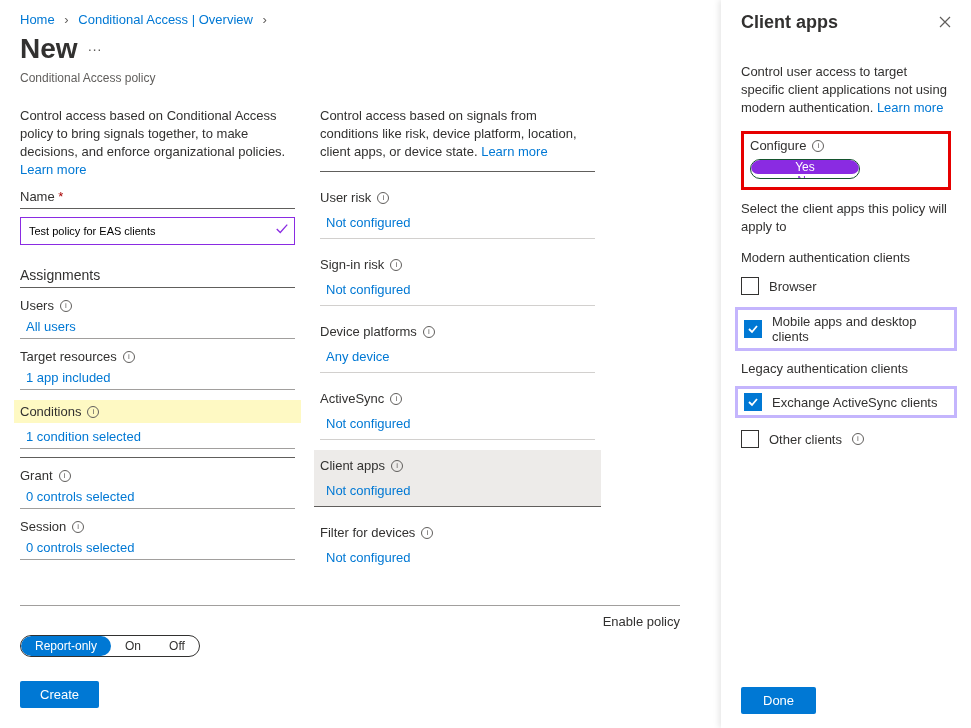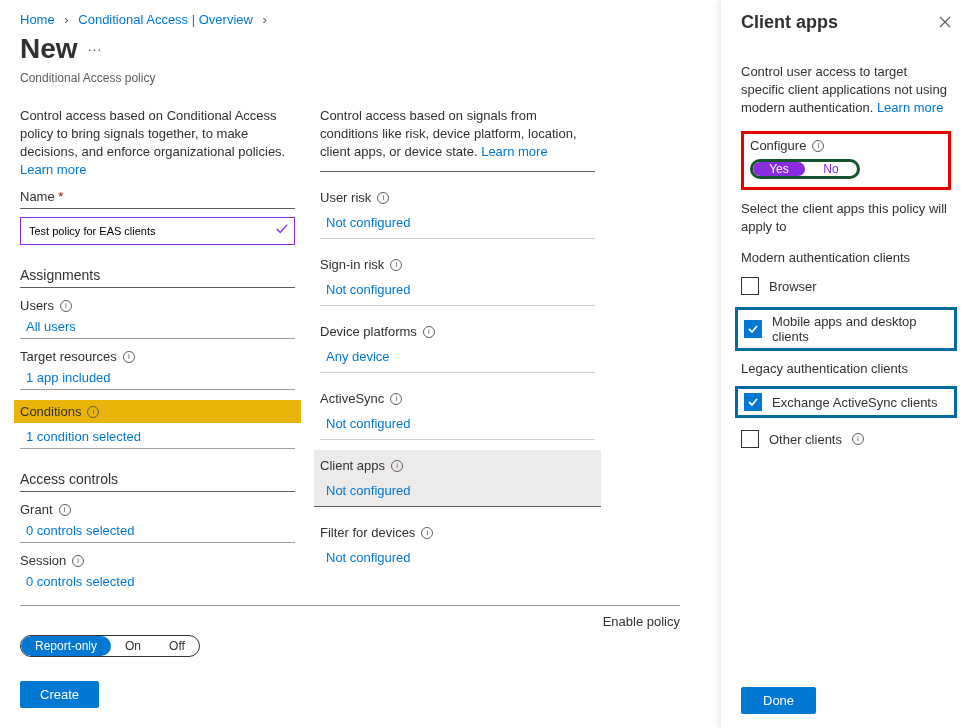--- a/index.html
+++ b/index.html
@@ -22,21 +22,21 @@
 .required::after { content: " *"; color: #a80000; }
 .hr { border: none; border-top: 1px solid #605e5c; margin: 4px 0 8px 0; }
 .hr-light { border: none; border-top: 1px solid #a19f9d; margin: 4px 0 8px 0; }
 
 .field-input-wrap { position: relative; margin-bottom: 18px; }
 .field-input { width: 100%; height: 28px; border: 1px solid #8a2be2; padding: 0 28px 0 8px; font-size: 11px; font-family: inherit; outline: none; }
 .field-checkmark { position: absolute; right: 6px; top: 5px; color: #8a2be2; }
 
 .section-head { font-size: 14px; margin-top: 22px; margin-bottom: 2px; }
 .item-label { font-size: 13px; margin-top: 10px; display: flex; align-items: center; gap: 6px; }
-.item-label.highlight { background: #eab308; padding: 4px 6px; margin-left: -6px; margin-right: -6px; }
+.item-label.highlight { background: #fef9c3; padding: 4px 6px; margin-left: -6px; margin-right: -6px; }
 .info-icon { display: inline-flex; width: 12px; height: 12px; border: 1px solid #605e5c; border-radius: 50%; align-items: center; justify-content: center; font-size: 8px; color: #605e5c; cursor: default; line-height: 1; }
 .item-value { color: #0078d4; font-size: 13px; margin-top: 6px; margin-left: 6px; cursor: pointer; }
 
 .cond-block { margin-bottom: 8px; }
 .cond-label-row { padding-top: 8px; padding-bottom: 4px; }
 .cond-label-row.active { background: #edebe9; padding-left: 6px; padding-right: 6px; margin-left: -6px; margin-right: -6px; }
 .cond-value-row { padding: 6px 0 8px 6px; border-bottom: 1px solid #d2d0ce; }
 .cond-value-row.active { background: #edebe9; padding-left: 12px; margin-left: -6px; margin-right: -6px; border-bottom: 1px solid #605e5c; }
 
 .bottom-bar { position: absolute; bottom: 0; left: 0; width: 700px; padding: 10px 20px 20px 20px; background: #fff; }
@@ -47,29 +47,29 @@
 .create-btn { background: #0078d4; color: #fff; border: none; padding: 6px 20px; font-size: 13px; cursor: pointer; border-radius: 2px; }
 
 .panel { position: absolute; top: 0; right: 0; bottom: 0; width: 250px; background: #fff; box-shadow: -2px 0 6px rgba(0,0,0,0.1); padding: 12px 20px; }
 .panel-head { display: flex; justify-content: space-between; align-items: center; margin-bottom: 30px; }
 .panel-title { font-size: 18px; font-weight: 600; }
 .panel-close { cursor: pointer; font-size: 14px; color: #605e5c; }
 .panel-desc { font-size: 13px; line-height: 18px; margin-bottom: 14px; }
 
 .configure-box { border: 3px solid #e60000; padding: 4px 6px 8px 6px; margin-bottom: 10px; }
 .configure-label { font-size: 13px; display: flex; align-items: center; gap: 6px; margin-bottom: 6px; }
-.toggle2 { display: inline-flex; border: 3px solid #14532d; border-radius: 10px; height: 20px; width: 110px; overflow: hidden; font-size: 12px; }
+.toggle2 { display: inline-flex; border: 1px solid #14532d; border-radius: 10px; height: 20px; width: 110px; overflow: hidden; font-size: 12px; flex-direction: column; }
 .toggle2 > div { flex: 1; display: flex; align-items: center; justify-content: center; cursor: pointer; }
 .toggle2 .yes { background: #8a2be2; color: #fff; border-radius: 10px; }
 .toggle2 .no { color: #8a2be2; }
 
 .panel-text { font-size: 13px; line-height: 18px; margin-bottom: 14px; }
 .group-title { font-size: 13px; margin-bottom: 10px; margin-top: 6px; }
 .checkbox-row { display: flex; align-items: center; gap: 10px; font-size: 13px; margin-bottom: 10px; padding: 2px 0; }
-.checkbox-row.boxed { border: 3px solid #0369a1; padding: 4px 6px; margin-left: -6px; margin-right: -6px; }
+.checkbox-row.boxed { border: 3px solid #c4b5fd; padding: 4px 6px; margin-left: -6px; margin-right: -6px; }
 .cbox { width: 18px; height: 18px; border: 1px solid #323130; display: inline-flex; align-items: center; justify-content: center; cursor: pointer; flex-shrink: 0; }
 .cbox.checked { background: #0078d4; border-color: #0078d4; color: #fff; }
 .cbox svg { width: 12px; height: 12px; }
 
 .panel-footer { position: absolute; bottom: 14px; left: 20px; }
 .done-btn { background: #0078d4; color: #fff; border: none; padding: 6px 22px; font-size: 13px; cursor: pointer; border-radius: 2px; }
 </style>
 </head>
 <body>
 
@@ -118,21 +118,20 @@
       </div>
       <div class="item-value">1 app included</div>
       <hr class="hr-light">
       <div class="item-label highlight">
         <span>Conditions</span>
         <span class="info-icon">i</span>
       </div>
       <div class="item-value" style="margin-top:6px">1 condition selected</div>
       <hr class="hr-light">
 
-      <div class="section-head">Access controls</div>
       <hr class="hr">
       <div class="item-label">
         <span>Grant</span>
         <span class="info-icon">i</span>
       </div>
       <div class="item-value">0 controls selected</div>
       <hr class="hr-light">
       <div class="item-label">
         <span>Session</span>
         <span class="info-icon">i</span>

